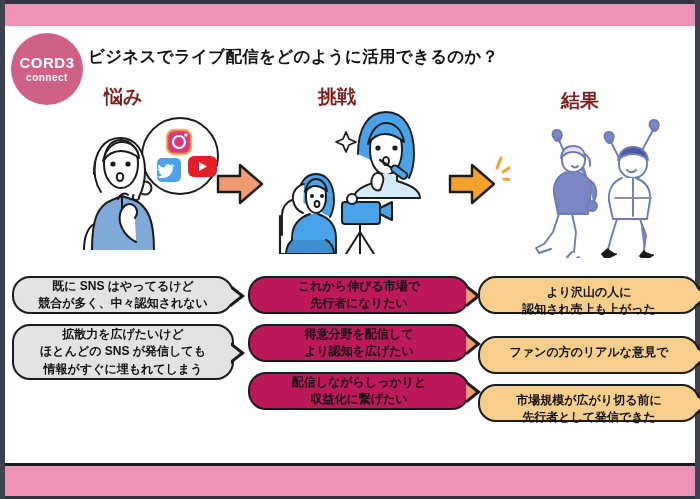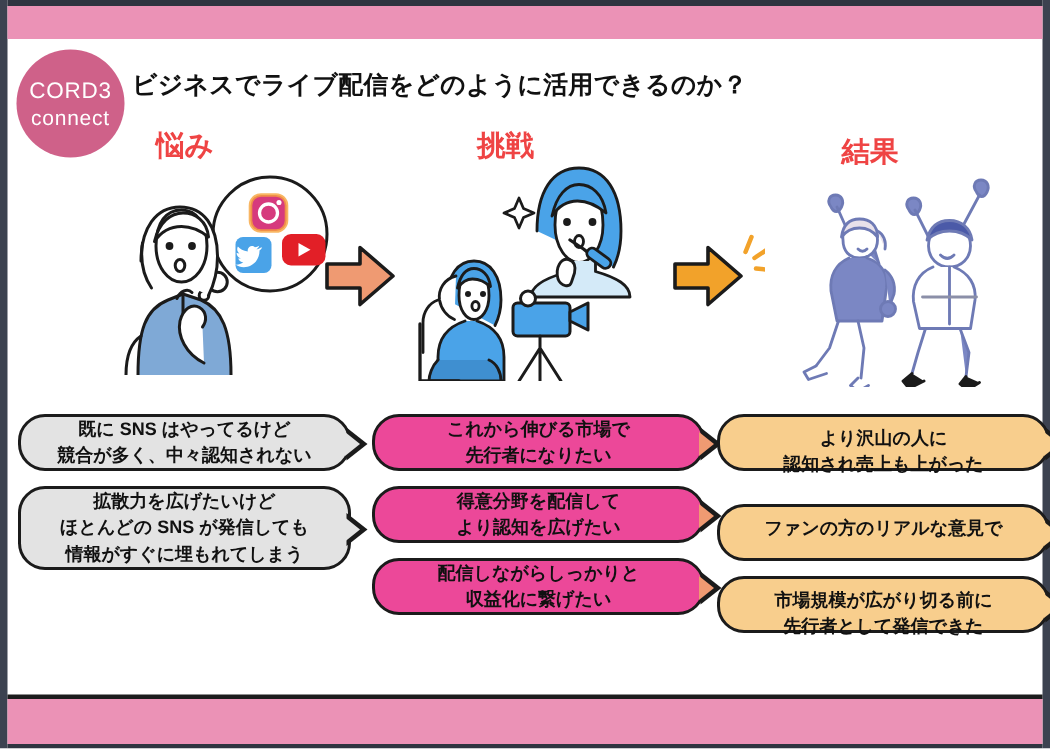--- a/index.html
+++ b/index.html
@@ -15,29 +15,29 @@
   .edge-top{position:absolute;left:5px;right:5px;top:0;height:4px;background:#2f3440;}
   .edge-bottom{position:absolute;left:5px;right:5px;bottom:0;height:3px;background:#2f3440;}
   .band-top{position:absolute;left:5px;right:5px;top:4px;height:22px;background:#eb92b6;}
   .band-bottom{position:absolute;left:5px;right:5px;bottom:3px;height:30px;background:#eb92b6;}
   .band-bottom-line{position:absolute;left:5px;right:5px;bottom:33px;height:3px;background:#1c1c1c;}
 
   
   .logo{position:absolute;left:11px;top:33px;width:72px;height:72px;border-radius:50%;
         background:#cf6189;display:flex;flex-direction:column;align-items:center;
         justify-content:center;color:#fff;}
-  .logo-main{font-size:15px;font-weight:normal;letter-spacing:.5px;line-height:1;}
-  .logo-sub{font-size:14px;font-weight:normal;letter-spacing:.5px;margin-top:3px;line-height:1;}
+  .logo-main{font-size:15px;font-weight:bold;letter-spacing:.5px;line-height:1;}
+  .logo-sub{font-size:10px;font-weight:bold;letter-spacing:.5px;margin-top:3px;line-height:1;}
 
   
   .title{position:absolute;left:88px;top:46px;font-size:16.5px;font-weight:bold;color:#111;
          letter-spacing:.3px;white-space:nowrap;}
 
   
-  .col-head{position:absolute;font-size:19px;font-weight:bold;color:#ef4444;}
+  .col-head{position:absolute;font-size:19px;font-weight:bold;color:#7f1d1d;}
   #head-0{left:104px;top:84px;}
   #head-1{left:318px;top:84px;}
   #head-2{left:561px;top:88px;}
 
   
   .illus{position:absolute;}
   #illus-0{left:78px;top:104px;width:150px;height:146px;}
   #illus-1{left:268px;top:104px;width:160px;height:150px;}
   #illus-2{left:512px;top:110px;width:176px;height:148px;}
   .arrow{position:absolute;}
@@ -61,21 +61,21 @@
   
   .bubble .tail-o{position:absolute;right:-13px;top:50%;margin-top:-10px;
         width:0;height:0;border-top:11px solid transparent;border-bottom:11px solid transparent;
         border-left:14px solid #1b1b1b;}
   .bubble .tail-i{position:absolute;right:-8px;top:50%;margin-top:-7px;
         width:0;height:0;border-top:8px solid transparent;border-bottom:8px solid transparent;
         border-left:10px solid #e3e3e3;}
 
   .c-gray{background:#e3e3e3;}
   .c-gray .tail-i{border-left-color:#e3e3e3;}
-  .c-salmon{background:#ec4899;}
+  .c-salmon{background:#be185d;}
   .c-salmon .tail-i{border-left-color:#ef9a72;}
   .c-amber{background:#f8ce8d;justify-content:space-between;}
   .c-amber .tail-i{border-left-color:#f8ce8d;}
 
   .bline{display:block;white-space:nowrap;}
 </style>
 </head>
 <body>
 
 <div id="slide">

